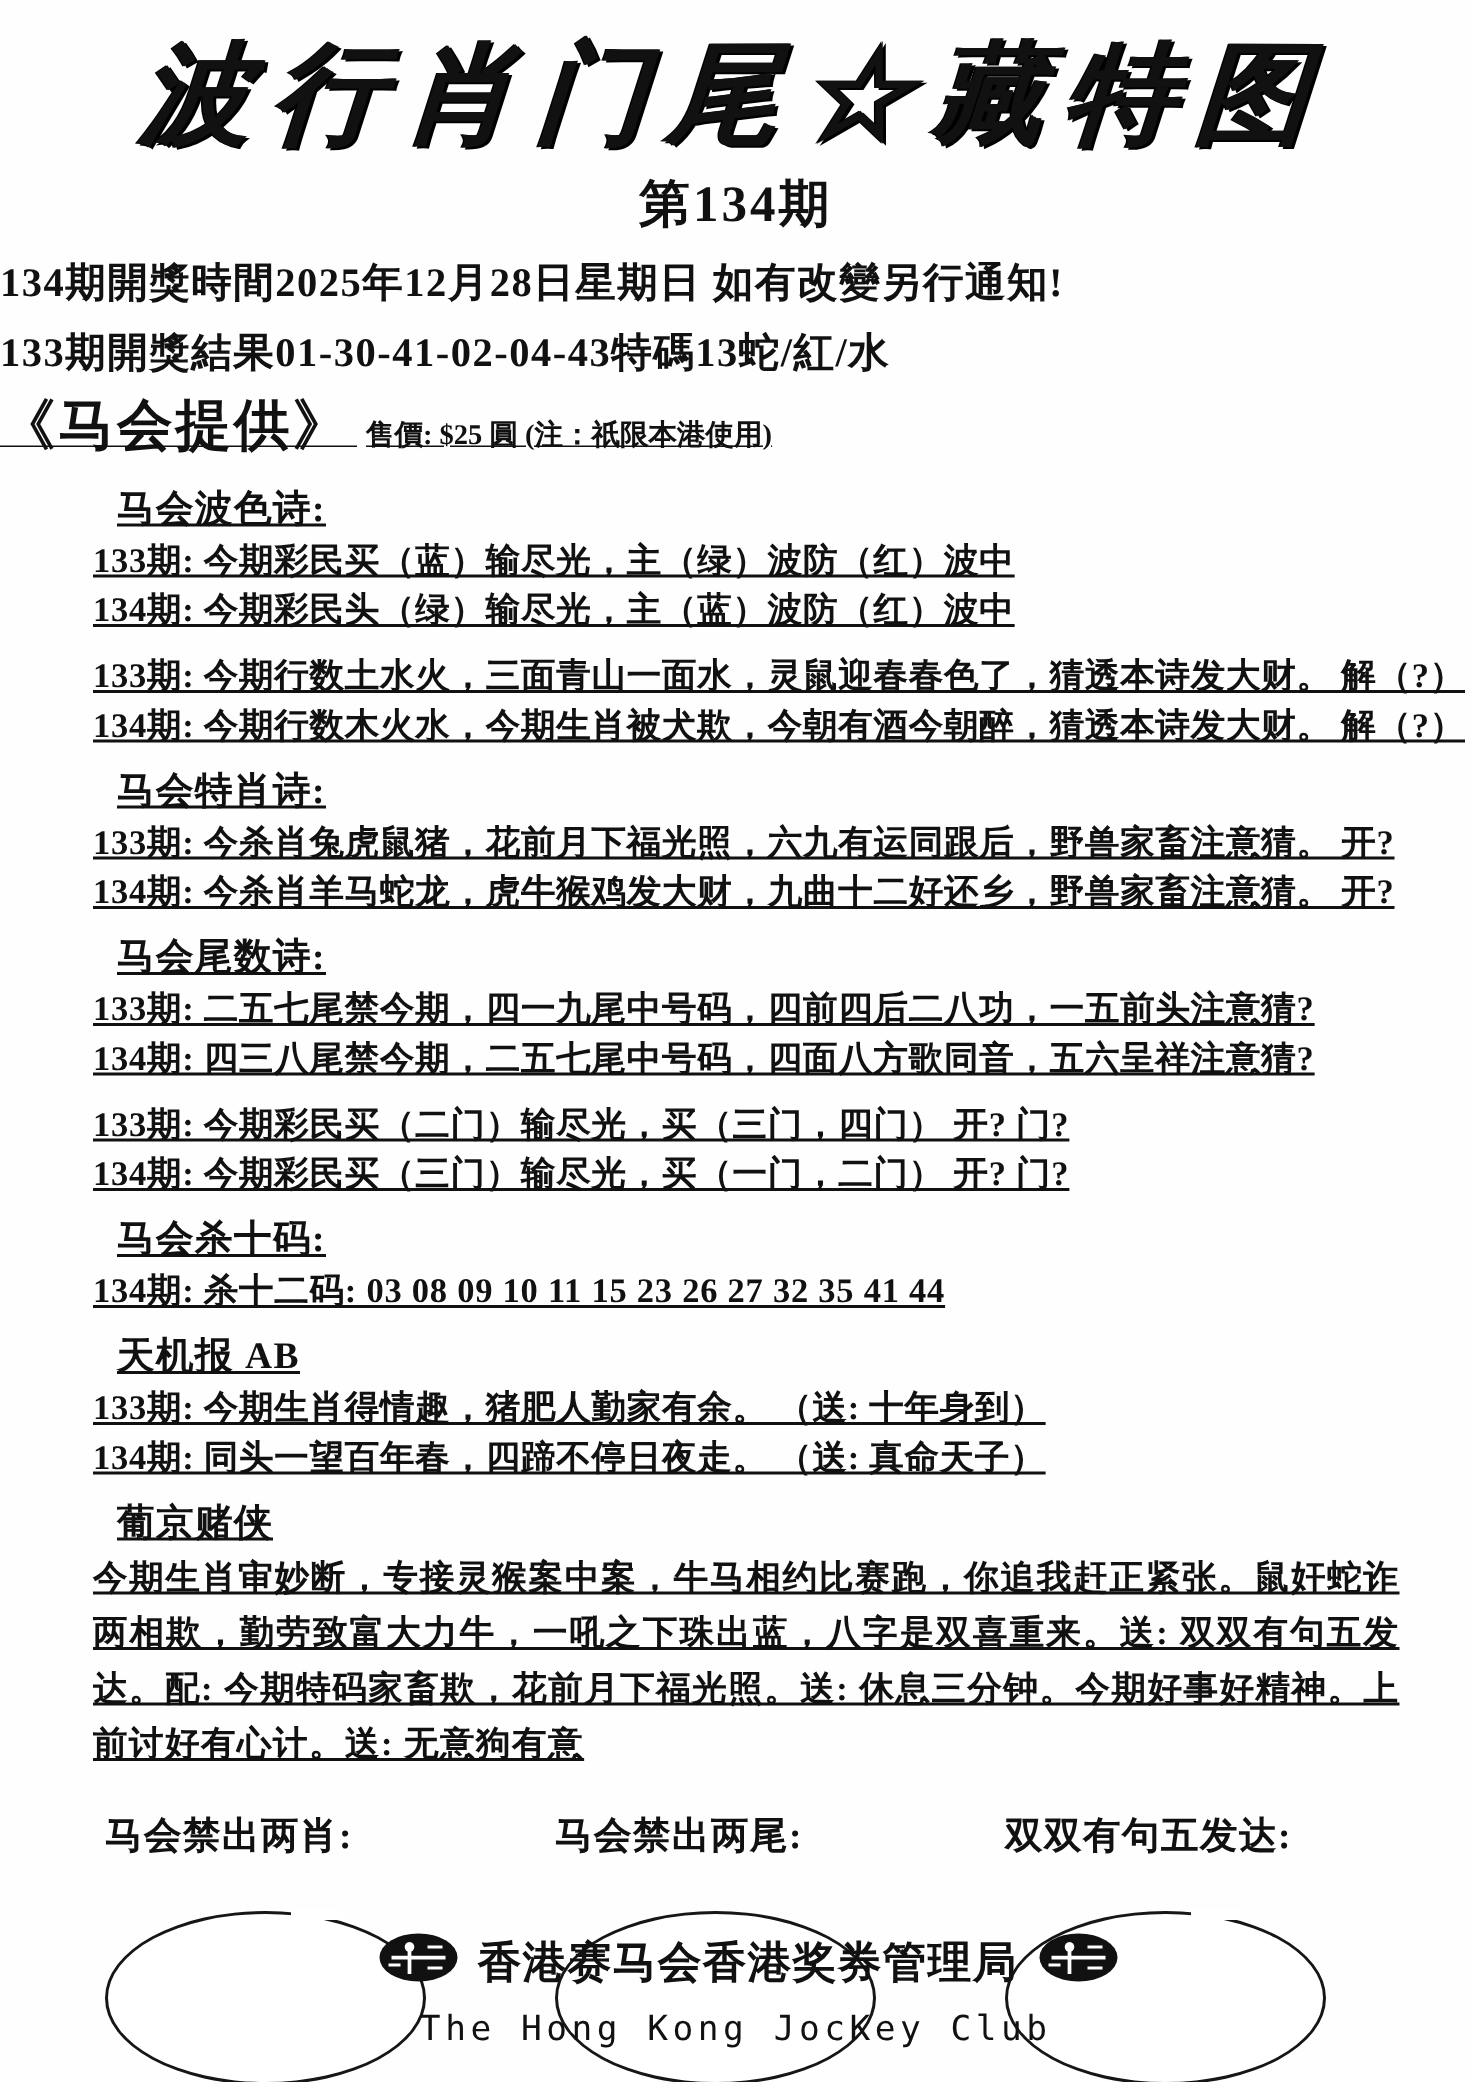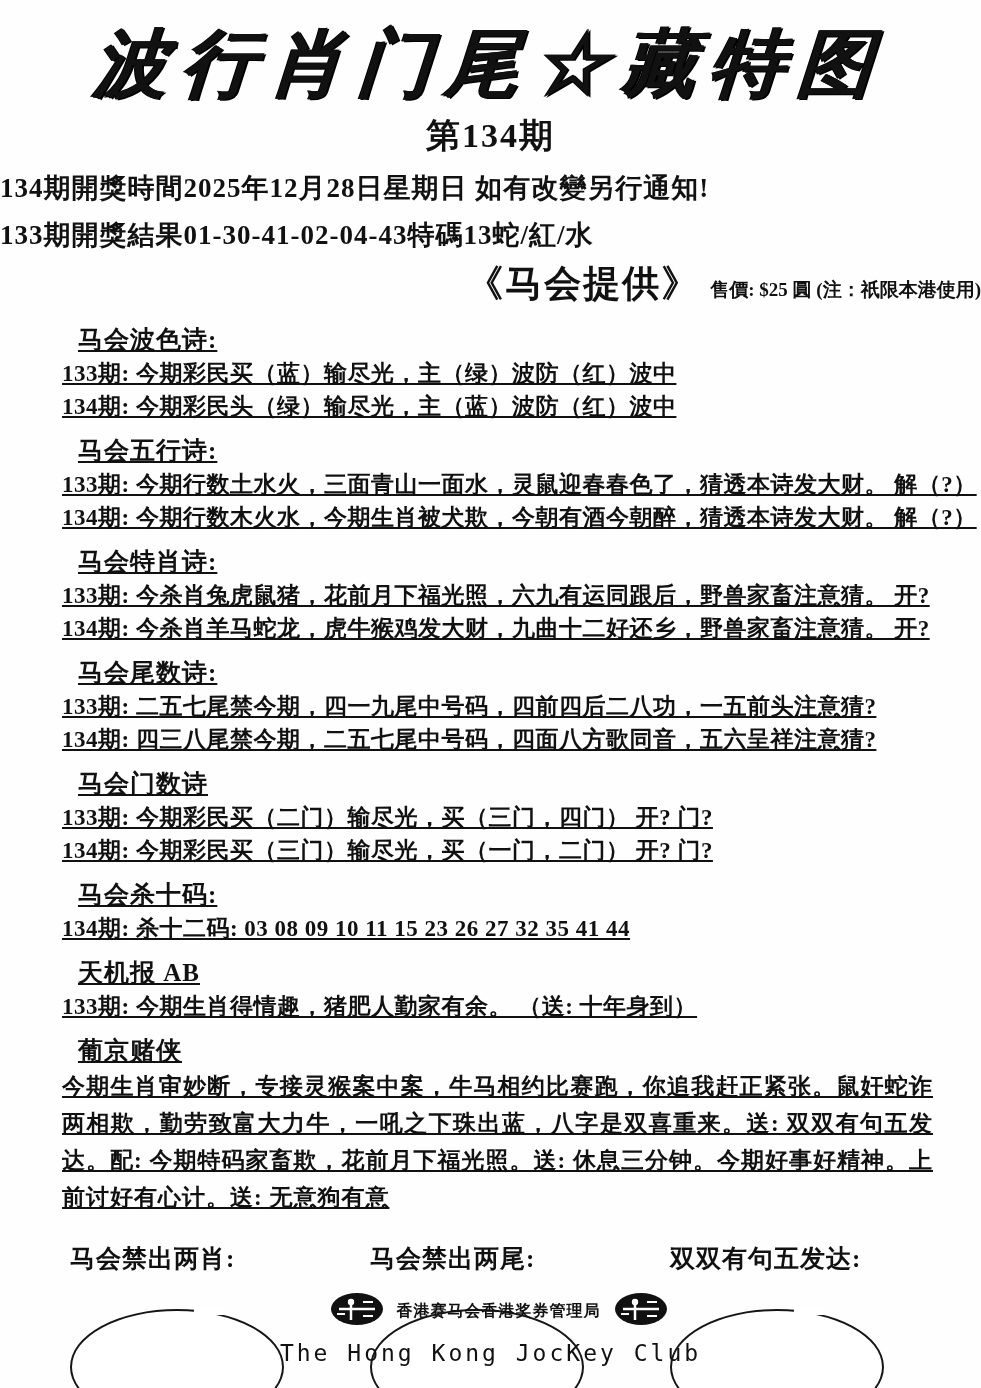--- a/index.html
+++ b/index.html
@@ -33,23 +33,24 @@
     margin-top:2px;
     letter-spacing:2px;
   }
   .centerline{
     text-align:left;
     font-size:27px;
     margin-top:11px;
     letter-spacing:1px;
   }
   .provider-row{
-    text-align:right;
+    text-align:left;
     margin-top:6px;
     white-space:nowrap;
+    text-decoration:underline;
   }
   .provider{
     font-size:37px;
     font-weight:900;
     letter-spacing:2px;
   }
   .price-note{
     font-size:19px;
     font-weight:900;
     margin-left:6px;
@@ -109,21 +110,21 @@
     position:absolute;
     left:0;right:0;
     bottom:22px;
     text-align:center;
   }
   .footer-cn{
     display:flex;
     align-items:center;
     justify-content:center;
     gap:12px;
-    font-size:16px;
+    font-size:29px;
     font-weight:900;
     letter-spacing:1px;
     margin-left:16px;
   }
   .logo{display:inline-block;vertical-align:middle;}
   .footer-en{
     margin-top:8px;
     font-family:"DejaVu Sans Mono","Liberation Mono",monospace;
     font-size:23px;
     font-weight:normal;
@@ -146,51 +147,50 @@
 
   <div class="sections">
 
     <div class="section">
       <div class="section-header">马会波色诗:</div>
       <div class="poem-line">133期: 今期彩民买（蓝）输尽光，主（绿）波防（红）波中</div>
       <div class="poem-line">134期: 今期彩民头（绿）输尽光，主（蓝）波防（红）波中</div>
     </div>
 
     <div class="section">
-      <div class="section-header">马会五行诗:</div>
       <div class="poem-line">133期: 今期行数土水火，三面青山一面水，灵鼠迎春春色了，猜透本诗发大财。 解（?）</div>
       <div class="poem-line">134期: 今期行数木火水，今期生肖被犬欺，今朝有酒今朝醉，猜透本诗发大财。 解（?）</div>
     </div>
 
     <div class="section">
       <div class="section-header">马会特肖诗:</div>
       <div class="poem-line">133期: 今杀肖兔虎鼠猪，花前月下福光照，六九有运同跟后，野兽家畜注意猜。 开?</div>
       <div class="poem-line">134期: 今杀肖羊马蛇龙，虎牛猴鸡发大财，九曲十二好还乡，野兽家畜注意猜。 开?</div>
     </div>
 
     <div class="section">
       <div class="section-header">马会尾数诗:</div>
       <div class="poem-line">133期: 二五七尾禁今期，四一九尾中号码，四前四后二八功，一五前头注意猜?</div>
       <div class="poem-line">134期: 四三八尾禁今期，二五七尾中号码，四面八方歌同音，五六呈祥注意猜?</div>
     </div>
 
     <div class="section">
-      <div class="section-header">马会门数诗</div>
       <div class="poem-line">133期: 今期彩民买（二门）输尽光，买（三门，四门） 开? 门?</div>
       <div class="poem-line">134期: 今期彩民买（三门）输尽光，买（一门，二门） 开? 门?</div>
     </div>
 
     <div class="section">
       <div class="section-header">马会杀十码:</div>
       <div class="poem-line">134期: 杀十二码: 03 08 09 10 11 15 23 26 27 32 35 41 44</div>
     </div>
 
     <div class="section">
       <div class="section-header">天机报 AB</div>
       <div class="poem-line">133期: 今期生肖得情趣，猪肥人勤家有余。 （送: 十年身到）</div>
+      <div class="poem-line">134期: 同头一望百年春，四蹄不停日夜走。 （送: 真命天子）</div>
     </div>
 
     <div class="section">
       <div class="section-header">葡京赌侠</div>
       <div class="paragraph">今期生肖审妙断，专接灵猴案中案，牛马相约比赛跑，你追我赶正紧张。鼠奸蛇诈两相欺，勤劳致富大力牛，一吼之下珠出蓝，八字是双喜重来。送: 双双有句五发达。配: 今期特码家畜欺，花前月下福光照。送: 休息三分钟。今期好事好精神。上前讨好有心计。送: 无意狗有意</div>
     </div>
 
   </div>
 
   <div class="forbidden-row">

